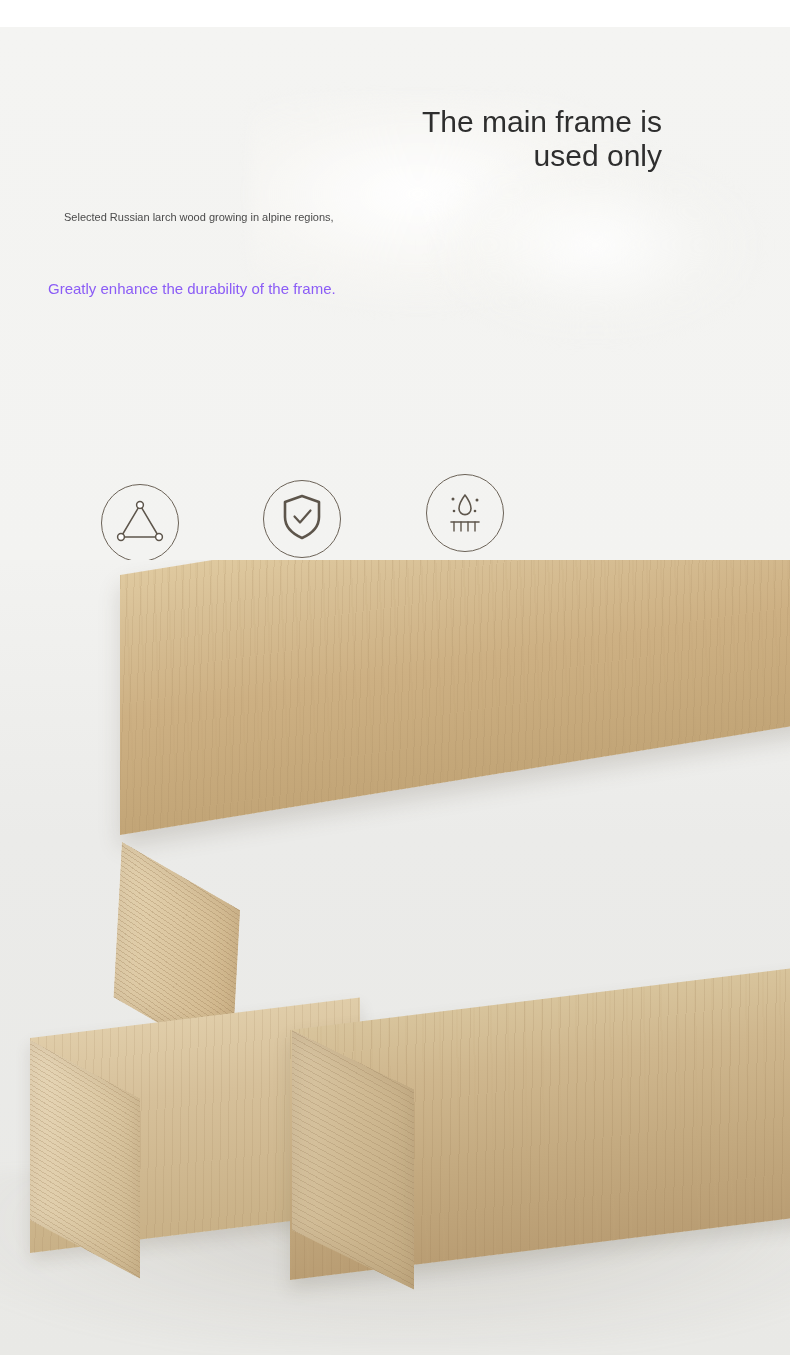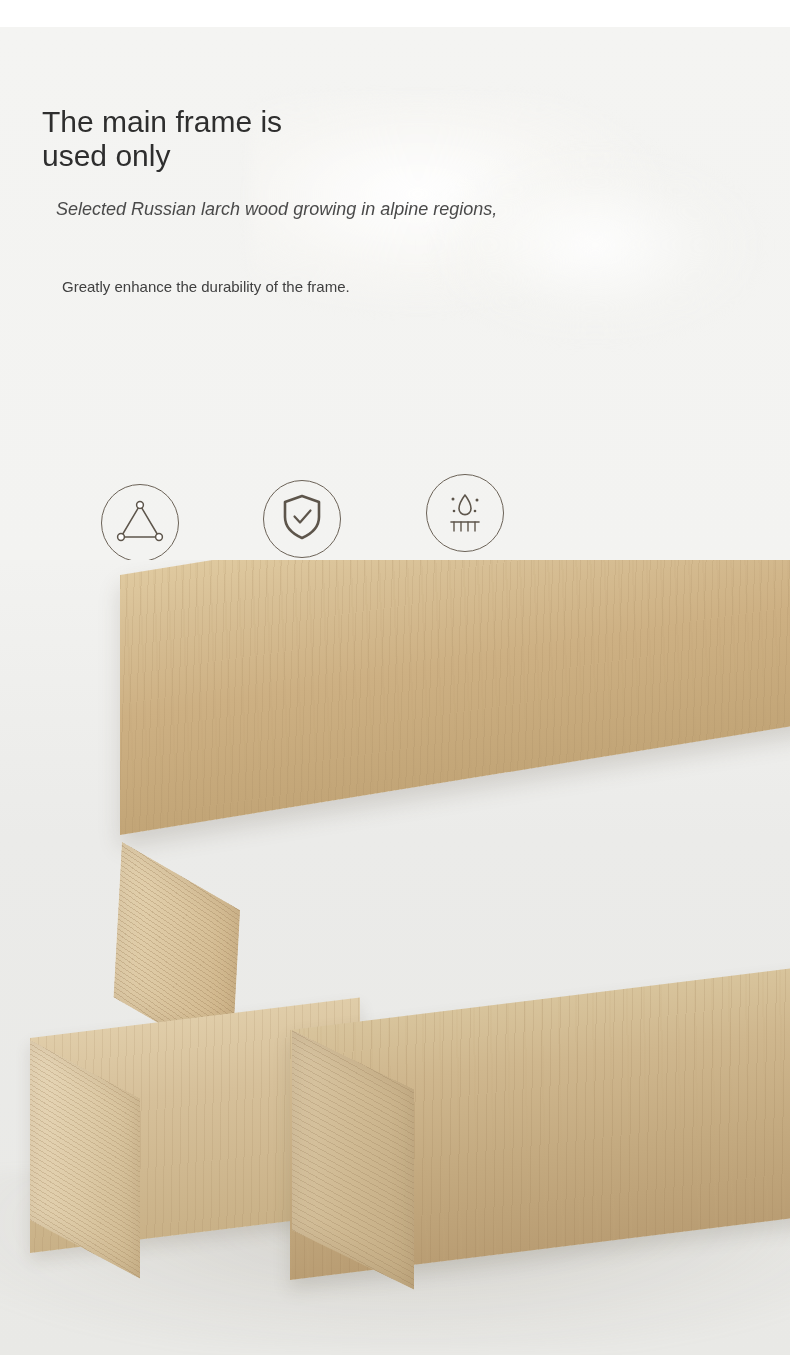--- a/index.html
+++ b/index.html
@@ -62,55 +62,55 @@
     width: 620px;
   }
   .headline-1 {
     font-size: 30px;
     line-height: 34px;
     font-weight: 400;
     color: #2e2e2e;
     letter-spacing: 0px;
     white-space: pre-line;
     margin: 0;
+    text-align: right;
   }
   .headline-2 {
     font-size: 30px;
     line-height: 34px;
     font-weight: 400;
     color: #1f1f1f;
     white-space: pre-line;
     margin: 0;
     padding-top: 26px;
   }
   .sub-1 {
-    font-size: 18px;
+    font-size: 11px;
     line-height: 20px;
     color: #4a4a4a;
-    margin: 8px;
+    margin: 16px;
     padding-top: 18px;
     padding-left: 6px;
-    font-style: italic;
   }
   .sub-2 {
     font-size: 13.5px;
     line-height: 19px;
     color: #555555;
     margin: 0;
     padding-top: 19px;
     padding-left: 6px;
     width: 600px;
     height: 22px;
     overflow: hidden;
   }
   .sub-3 {
     font-size: 15px;
     line-height: 20px;
-    color: #404040;
-    margin: 14px;
+    color: #8b5cf6;
+    margin: 0;
     padding-top: 14px;
     padding-left: 6px;
   }
 
   
   .features {
     position: absolute;
     left: 42px;
     top: 466px;
     width: 520px;

